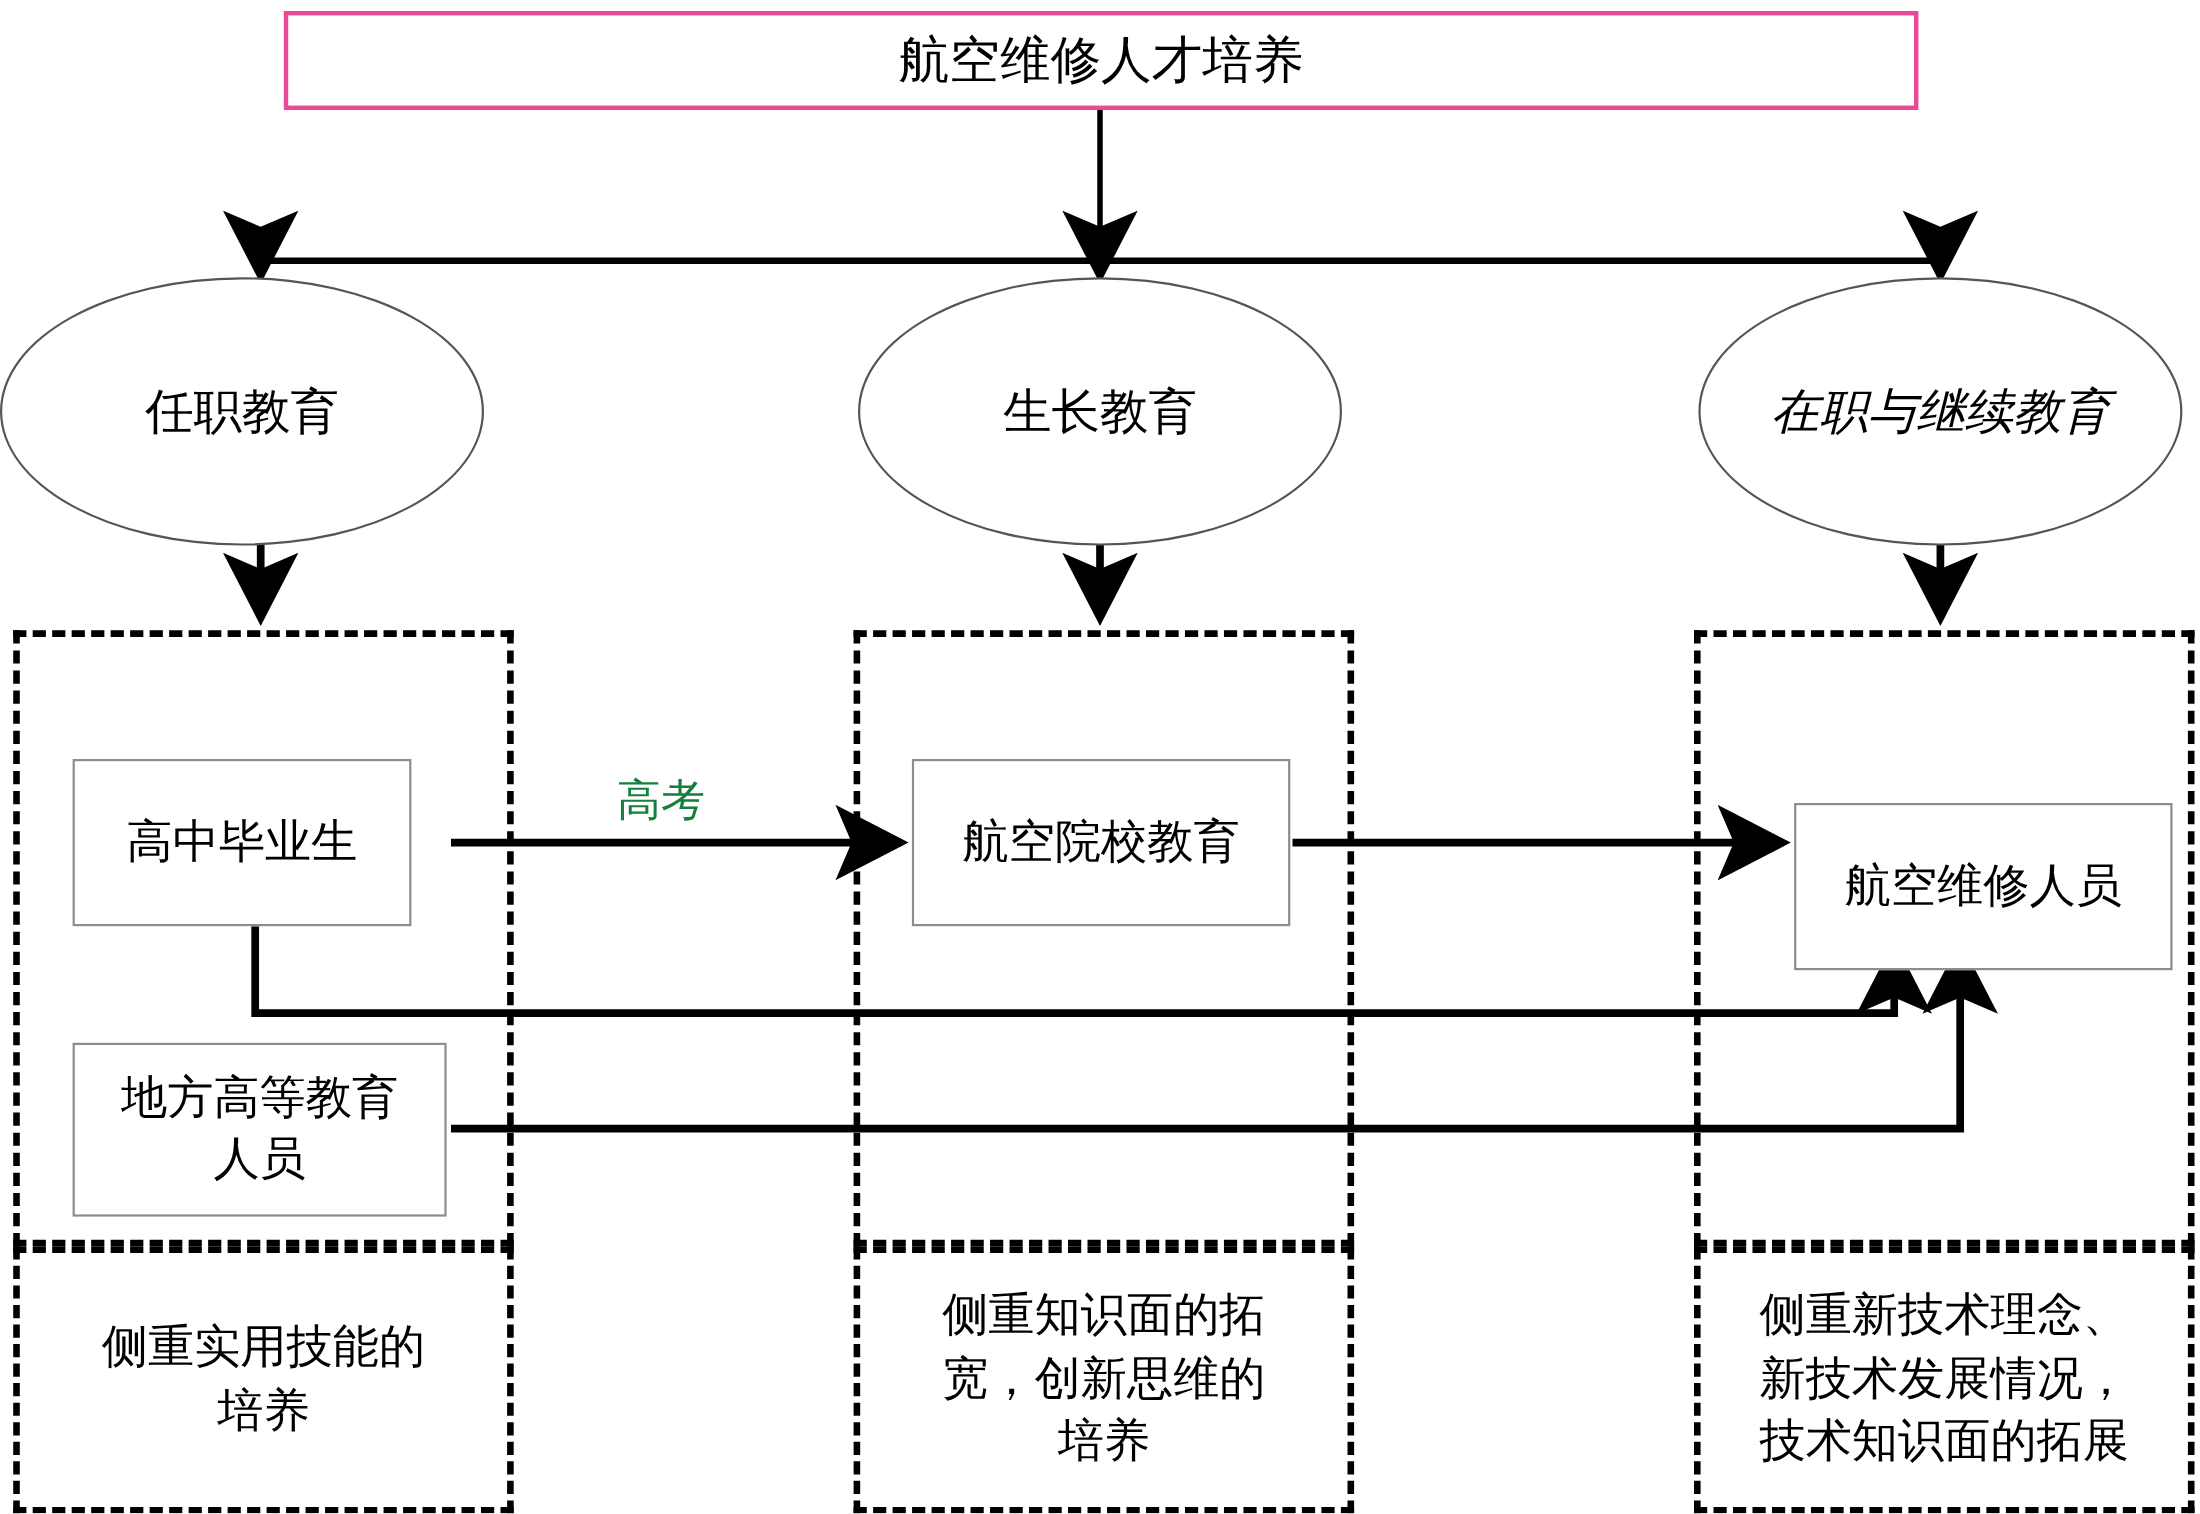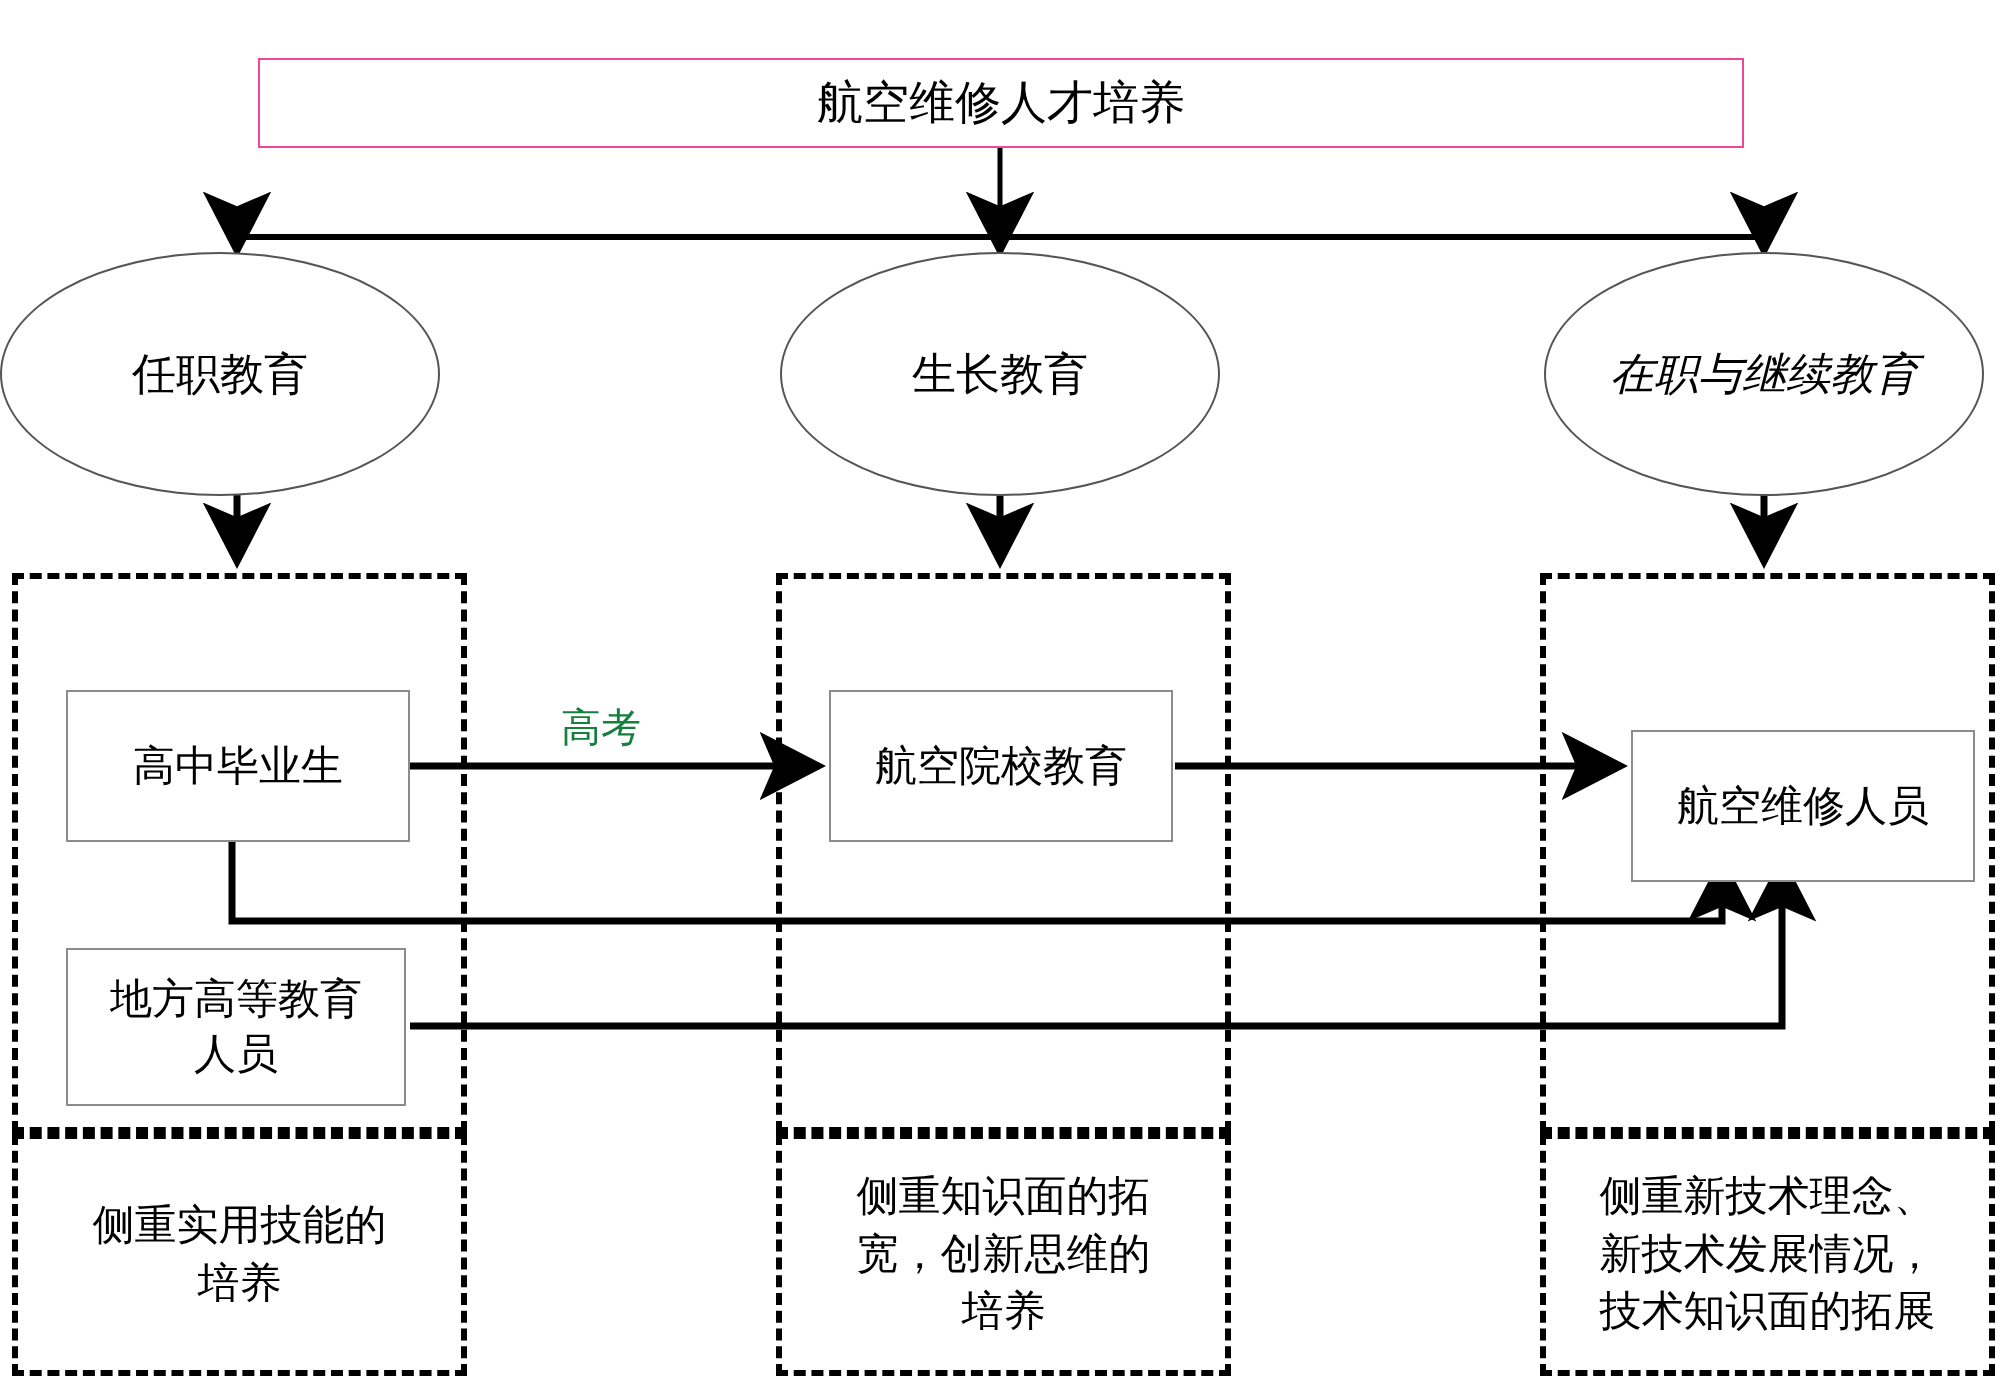--- a/index.html
+++ b/index.html
@@ -34,22 +34,21 @@
     align-items: center;
     justify-content: center;
     text-align: center;
     color: #000000;
     background: #ffffff;
   }
   .rect {
     border: 2px solid #8c8c8c;
   }
   .rect-root {
-    border: 2px solid #ec4899;
-    margin-top: 48px;
+    border: 4px solid #ec4899;
   }
   .ellipse {
     border: 2px solid #555555;
     border-radius: 50%;
     background: #ffffff;
   }
   .dashed-region {
     position: absolute;
     box-sizing: border-box;
     border: 6px dashed #000000;
@@ -153,21 +152,21 @@
   <div class="node ellipse t-ellipse" style="left:1544px; top:252px; width:440px; height:244px;font-style:italic;">
     <span>在职与继续教育</span>
   </div>
 
   <div class="dashed-region" style="left:12px; top:573px; width:455px; height:560px;"></div>
 
   <div class="dashed-region" style="left:776px; top:573px; width:455px; height:560px;"></div>
 
   <div class="dashed-region" style="left:1540px; top:573px; width:455px; height:560px;"></div>
 
-  <div class="node rect t-box" style="left:66px; top:690px; width:344px; height:152px;">
+  <div class="node rect t-box" style="left:66px; top:690px; width:308px; height:152px;">
     <span>高中毕业生</span>
   </div>
 
   <div class="node rect t-box" style="left:66px; top:948px; width:340px; height:158px;">
     <span>地方高等教育
 人员</span>
   </div>
 
   <div class="node rect t-box" style="left:829px; top:690px; width:344px; height:152px;">
     <span>航空院校教育</span>

